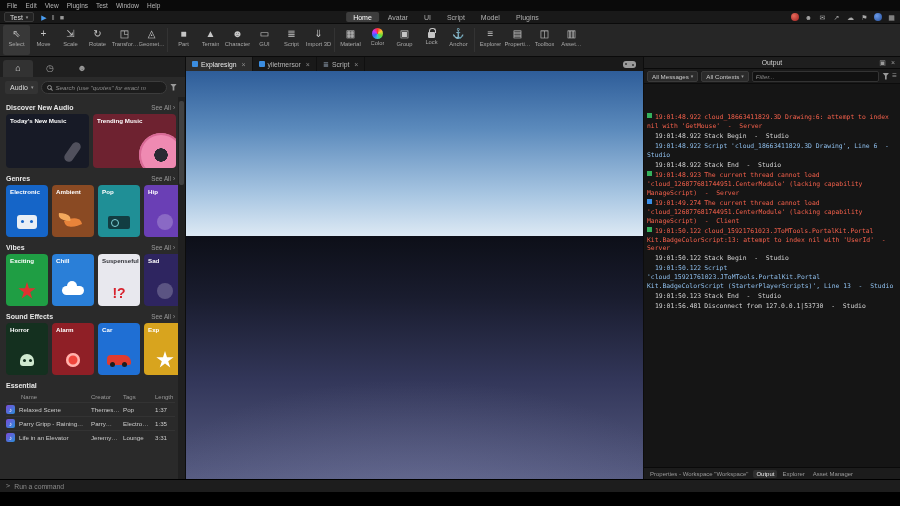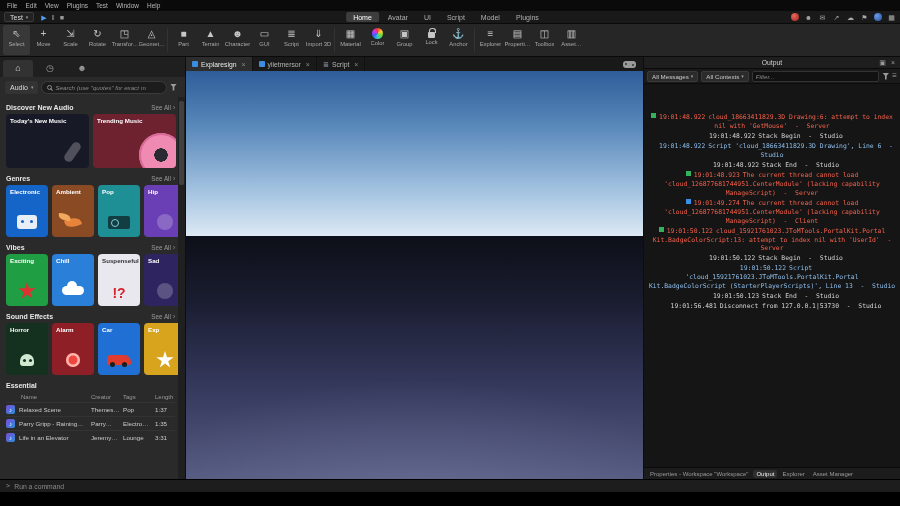--- a/index.html
+++ b/index.html
@@ -149,21 +149,21 @@
               border-bottom:1px solid #0c0c0c;flex:none;}
   .op-chip{display:flex;align-items:center;gap:2px;background:#2b2b2b;border:1px solid #3a3a3a;border-radius:2px;
            height:11px;padding:0 4px;font-size:6.2px;color:#ccc;flex:none;}
   .op-filterbox{flex:1;display:flex;align-items:center;background:#111;border:1px solid #333;border-radius:2px;
                 height:11px;padding:0 3px;min-width:0;}
   .op-filterbox input{flex:1;min-width:0;background:transparent;border:none;outline:none;font-size:6.2px;
                 color:#ccc;font-family:inherit;}
   .menu-icon{font-size:8px;color:#9a9a9a;line-height:1;}
   .op-log{flex:1;overflow:hidden;padding:2px 3px;font-family:"DejaVu Sans Mono",monospace;font-size:6.4px;
           line-height:1.4;white-space:pre-wrap;overflow-wrap:anywhere;}
-  .log-line{margin-bottom:1px;text-align:center;}
+  .log-line{margin-bottom:1px;}
   .marker{display:inline-block;width:5px;height:5px;margin-right:3px;vertical-align:1px;}
   .m-server{background:#35b05c;}
   .m-client{background:#3a8fe8;}
   .m-hidden{background:transparent;}
   .log-line .t{margin-right:3px;}
   .log-line.error{color:#f4604b;}
   .log-line.info{color:#d4d4d4;}
   .log-line.script{color:#8fbfed;}
   .op-bottomtabs{height:12px;background:#1c1c1c;border-top:1px solid #0a0a0a;display:flex;align-items:center;
                  gap:2px;padding:0 3px;flex:none;}

